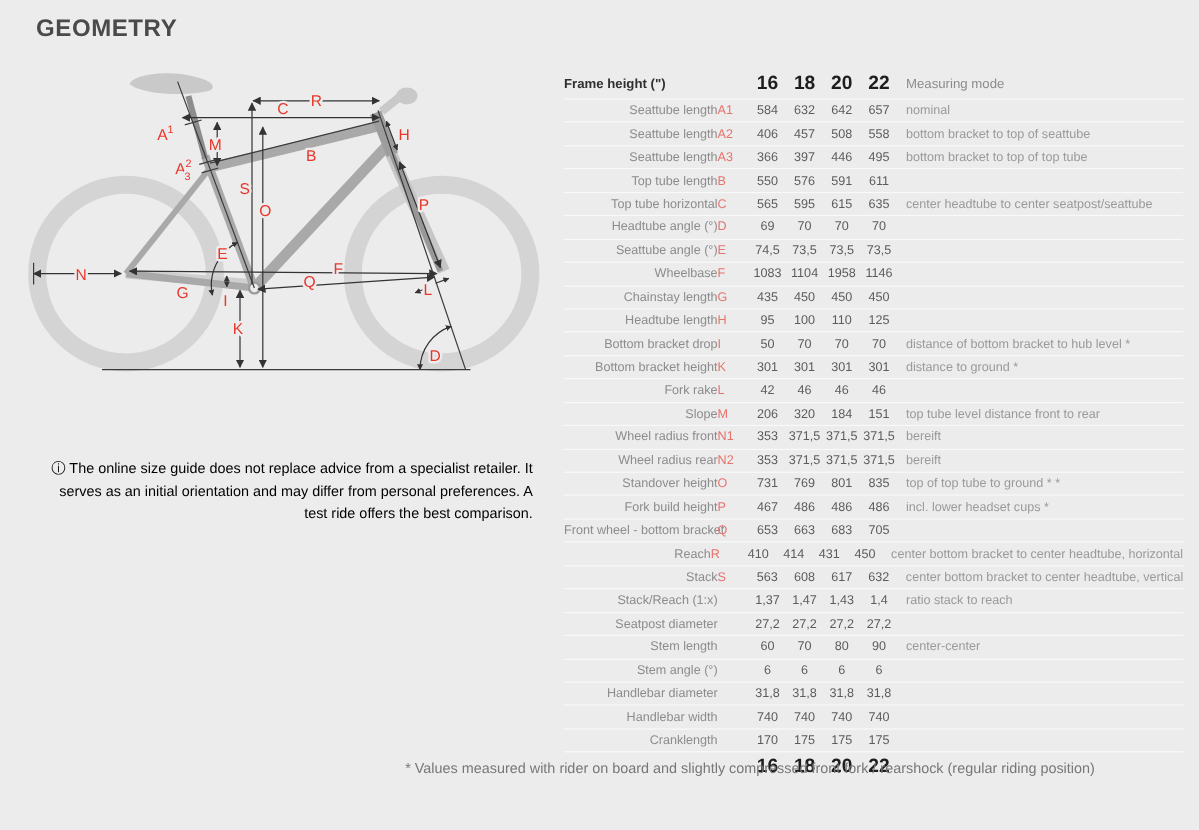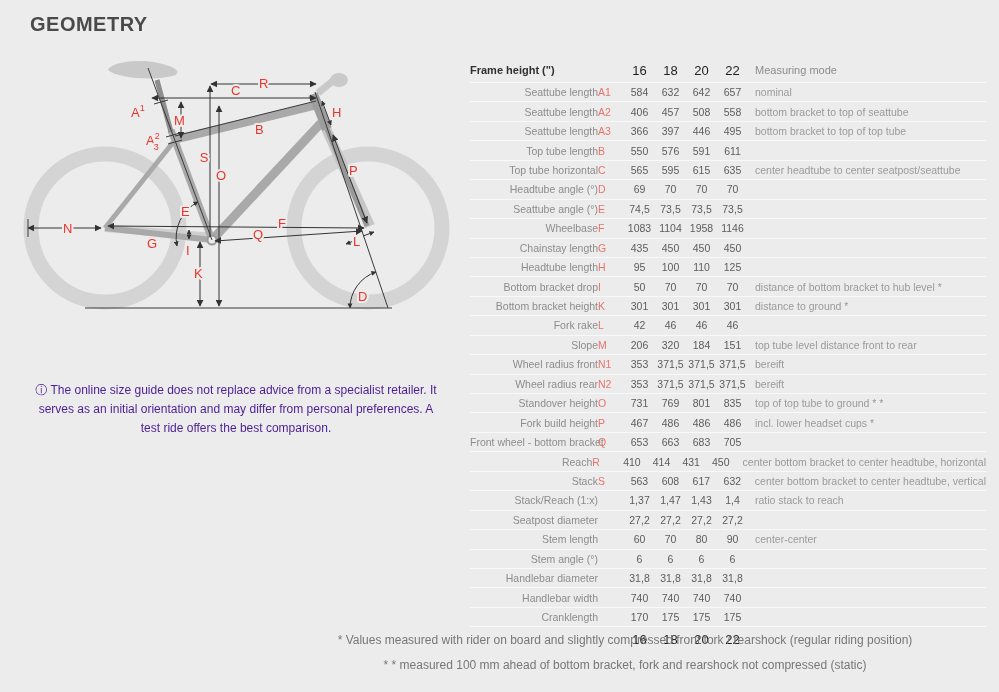--- a/index.html
+++ b/index.html
@@ -16,32 +16,32 @@
   
   .diagram-wrap{position:absolute;left:0;top:50px;width:460px;height:290px;}
   .dlabel{fill:#e8362b;font-size:13px;font-family:"Liberation Sans",sans-serif;
     paint-order:stroke;stroke:#ececec;stroke-width:4px;stroke-linejoin:round;}
   .dlabel .sup{font-size:9px;}
   .dim{stroke:#333;stroke-width:1;fill:none;}
   .axis{stroke:#3a3a3a;stroke-width:1;fill:none;}
   
   .info-block{
     position:absolute;left:28px;top:381px;width:416px;
-    text-align:center;font-size:12px;line-height:19px;color:#4c1d95;
+    text-align:right;font-size:12px;line-height:19px;color:#000000;
   }
   
   .geo-table{position:absolute;left:470px;top:58px;width:516px;font-size:10.5px;}
   .t-row{display:flex;align-items:center;height:18.45px;border-top:1px solid #f9f9f9;white-space:nowrap;}
   .t-row.header{border-top:none;height:24px;}
   .t-row.footer{height:24px;}
   .c-label{width:128px;color:#8c8c8c;text-align:right;}
   .c-labelwide{width:154px;color:#2f2f2f;font-weight:bold;font-size:11px;}
   .c-code{width:26px;color:#e8736d;}
   .c-val{width:31px;text-align:center;color:#5c5c5c;}
-  .header .c-val,.footer .c-val{font-weight:normal;color:#1e1e1e;font-size:13px;}
+  .header .c-val,.footer .c-val{font-weight:bold;color:#1e1e1e;font-size:16px;}
   .c-mode{flex:1;padding-left:7px;color:#9a9a9a;}
   .header .c-mode{color:#8c8c8c;font-size:11px;}
   
   .footnotes{
     position:absolute;right:14px;top:633px;width:720px;
     text-align:right;font-size:12px;color:#777;
   }
   .footnotes .fn{margin-bottom:11px;text-align:center;}
 </style>
 </head>
@@ -400,14 +400,13 @@
     <span class="c-val">16</span>
     <span class="c-val">18</span>
     <span class="c-val">20</span>
     <span class="c-val">22</span>
     <span class="c-mode"></span>
   </div>
 </div>
 
 <div class="footnotes">
   <div class="fn">* Values measured with rider on board and slightly compressed front fork / rearshock (regular riding position)</div>
-  <div class="fn">* * measured 100 mm ahead of bottom bracket, fork and rearshock not compressed (static)</div>
 </div>
 
 </body></html>

